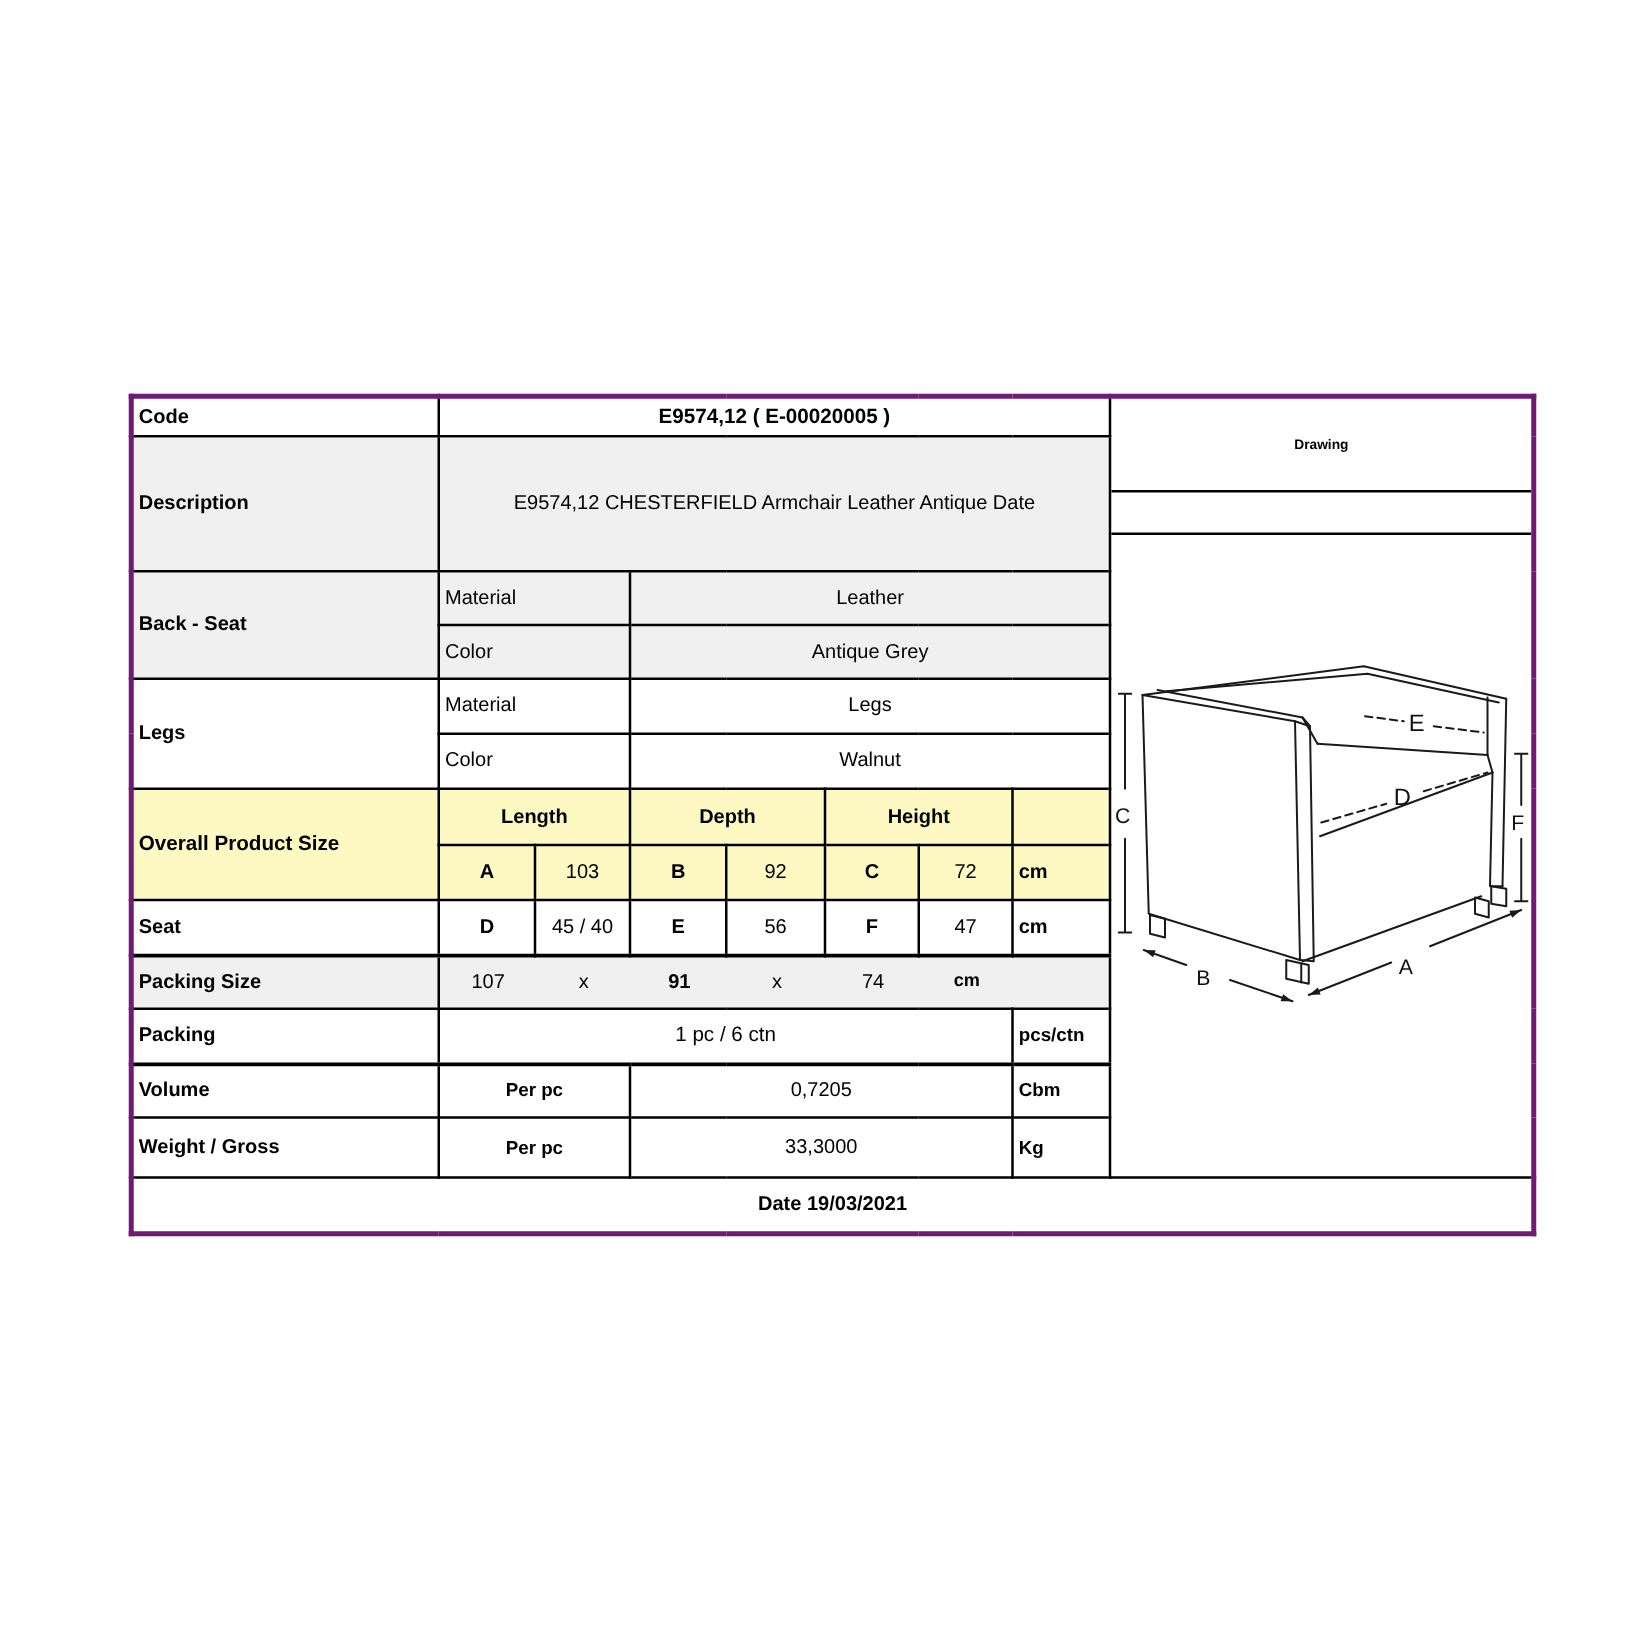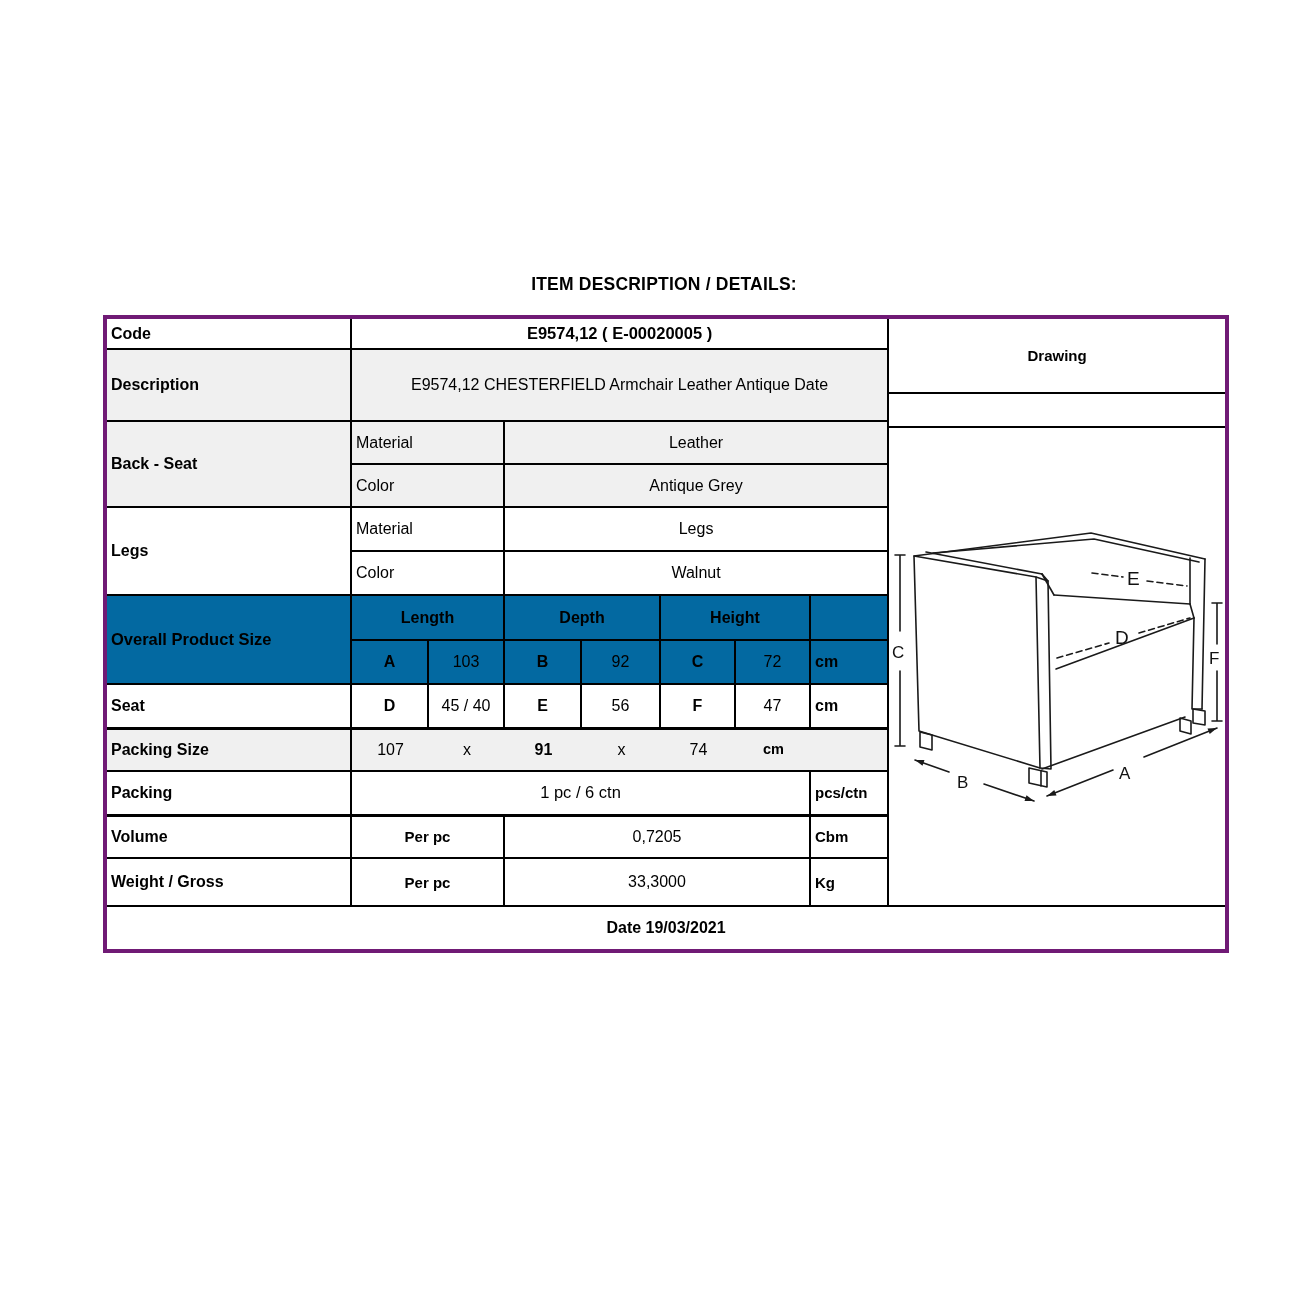--- a/index.html
+++ b/index.html
@@ -9,46 +9,45 @@
              font-size:17.5px;font-weight:bold;letter-spacing:.2px;}
   table.spec{position:absolute;left:103px;top:315px;width:1122px;
              border-collapse:collapse;table-layout:fixed;border:4px solid #701a75;}
   table.spec td{border:2px solid #000;font-size:16px;padding:0 4px;
                 vertical-align:middle;overflow:hidden;white-space:nowrap;}
   td.lbl{font-weight:bold;text-align:left;padding-left:6px;}
   td.ctr{text-align:center;}
   td.sub{text-align:left;padding-left:8px;font-weight:normal;margin-left:48px;}
   td.unit{font-weight:bold;font-size:14.5px;text-align:left;padding-left:4px;}
   .gray{background:#f0f0f0;}
-  .yellow{background:#0369a1;}
+  .yellow{background:#fef9c3;}
   td.bighead{font-weight:bold;font-size:17px;text-align:center;}
   td.letter{font-weight:bold;text-align:center;}
   td.desc-cell{white-space:normal;text-align:center;line-height:1.6;padding:0 20px 14px 20px;}
   td.date-cell{border-top:3px solid #000;font-weight:bold;font-size:15.5px;text-align:center;}
   tr.thick-top td{border-top:3px solid #000;}
   
   .ps-flex{display:flex;width:100%;}
   .ps-flex span{display:block;text-align:center;}
   .ps-c2{width:77px;} .ps-c3{width:76px;} .ps-c4{width:77px;font-weight:bold;}
   .ps-c5{width:79px;} .ps-c6{width:75px;} .ps-c7{width:75px;font-weight:bold;font-size:14.5px;}
   
   td.drawing-cell{padding:0;position:relative;vertical-align:top;border-left:3px solid #000;}
   .drw-head{position:absolute;left:0;top:0;width:100%;height:73px;border-bottom:2px solid #000;
             display:flex;align-items:center;justify-content:center;
-            font-weight:bold;font-size:15px;}
+            font-weight:bold;font-size:11px;}
   .drw-strip{position:absolute;left:0;top:75px;width:100%;height:32px;border-bottom:2px solid #000;}
   .drw-art{position:absolute;left:0;top:109px;width:334px;height:490px;}
   svg text{font-family:"Liberation Sans","DejaVu Sans",sans-serif;fill:#111;}
 </style>
 </head>
 <body>
 
 <div class="page">
 
-  <div class="doc-title">ITEM DESCRIPTION / DETAILS:</div>
 
   <table class="spec">
     <colgroup>
       <col style="width:246px">
         <col style="width:77px">
         <col style="width:76px">
       <col style="width:77px">
         <col style="width:79px">
         <col style="width:75px">
       <col style="width:75px">
@@ -118,21 +117,21 @@
           <text x="3" y="230" font-size="17">C</text>
           <text x="320" y="236" font-size="17">F</text>
           <text x="238" y="157" font-size="19">E</text>
           <text x="226" y="216" font-size="19">D</text>
           <text x="230" y="351" font-size="17">A</text>
           <text x="68" y="360" font-size="17">B</text>
         </svg>
       </td>
     </tr>
 
-    <tr style="height:72px">
+    <tr style="height:108px">
       <td class="lbl gray">Description</td>
       <td colspan="7" class="gray desc-cell">E9574,12 CHESTERFIELD Armchair Leather Antique Date</td>
     </tr>
 
     <tr style="height:43px">
       <td rowspan="2" class="lbl gray">Back - Seat</td>
       <td colspan="2" class="sub gray">Material</td>
       <td colspan="5" class="ctr gray">Leather</td>
     </tr>
     <tr style="height:43px">

